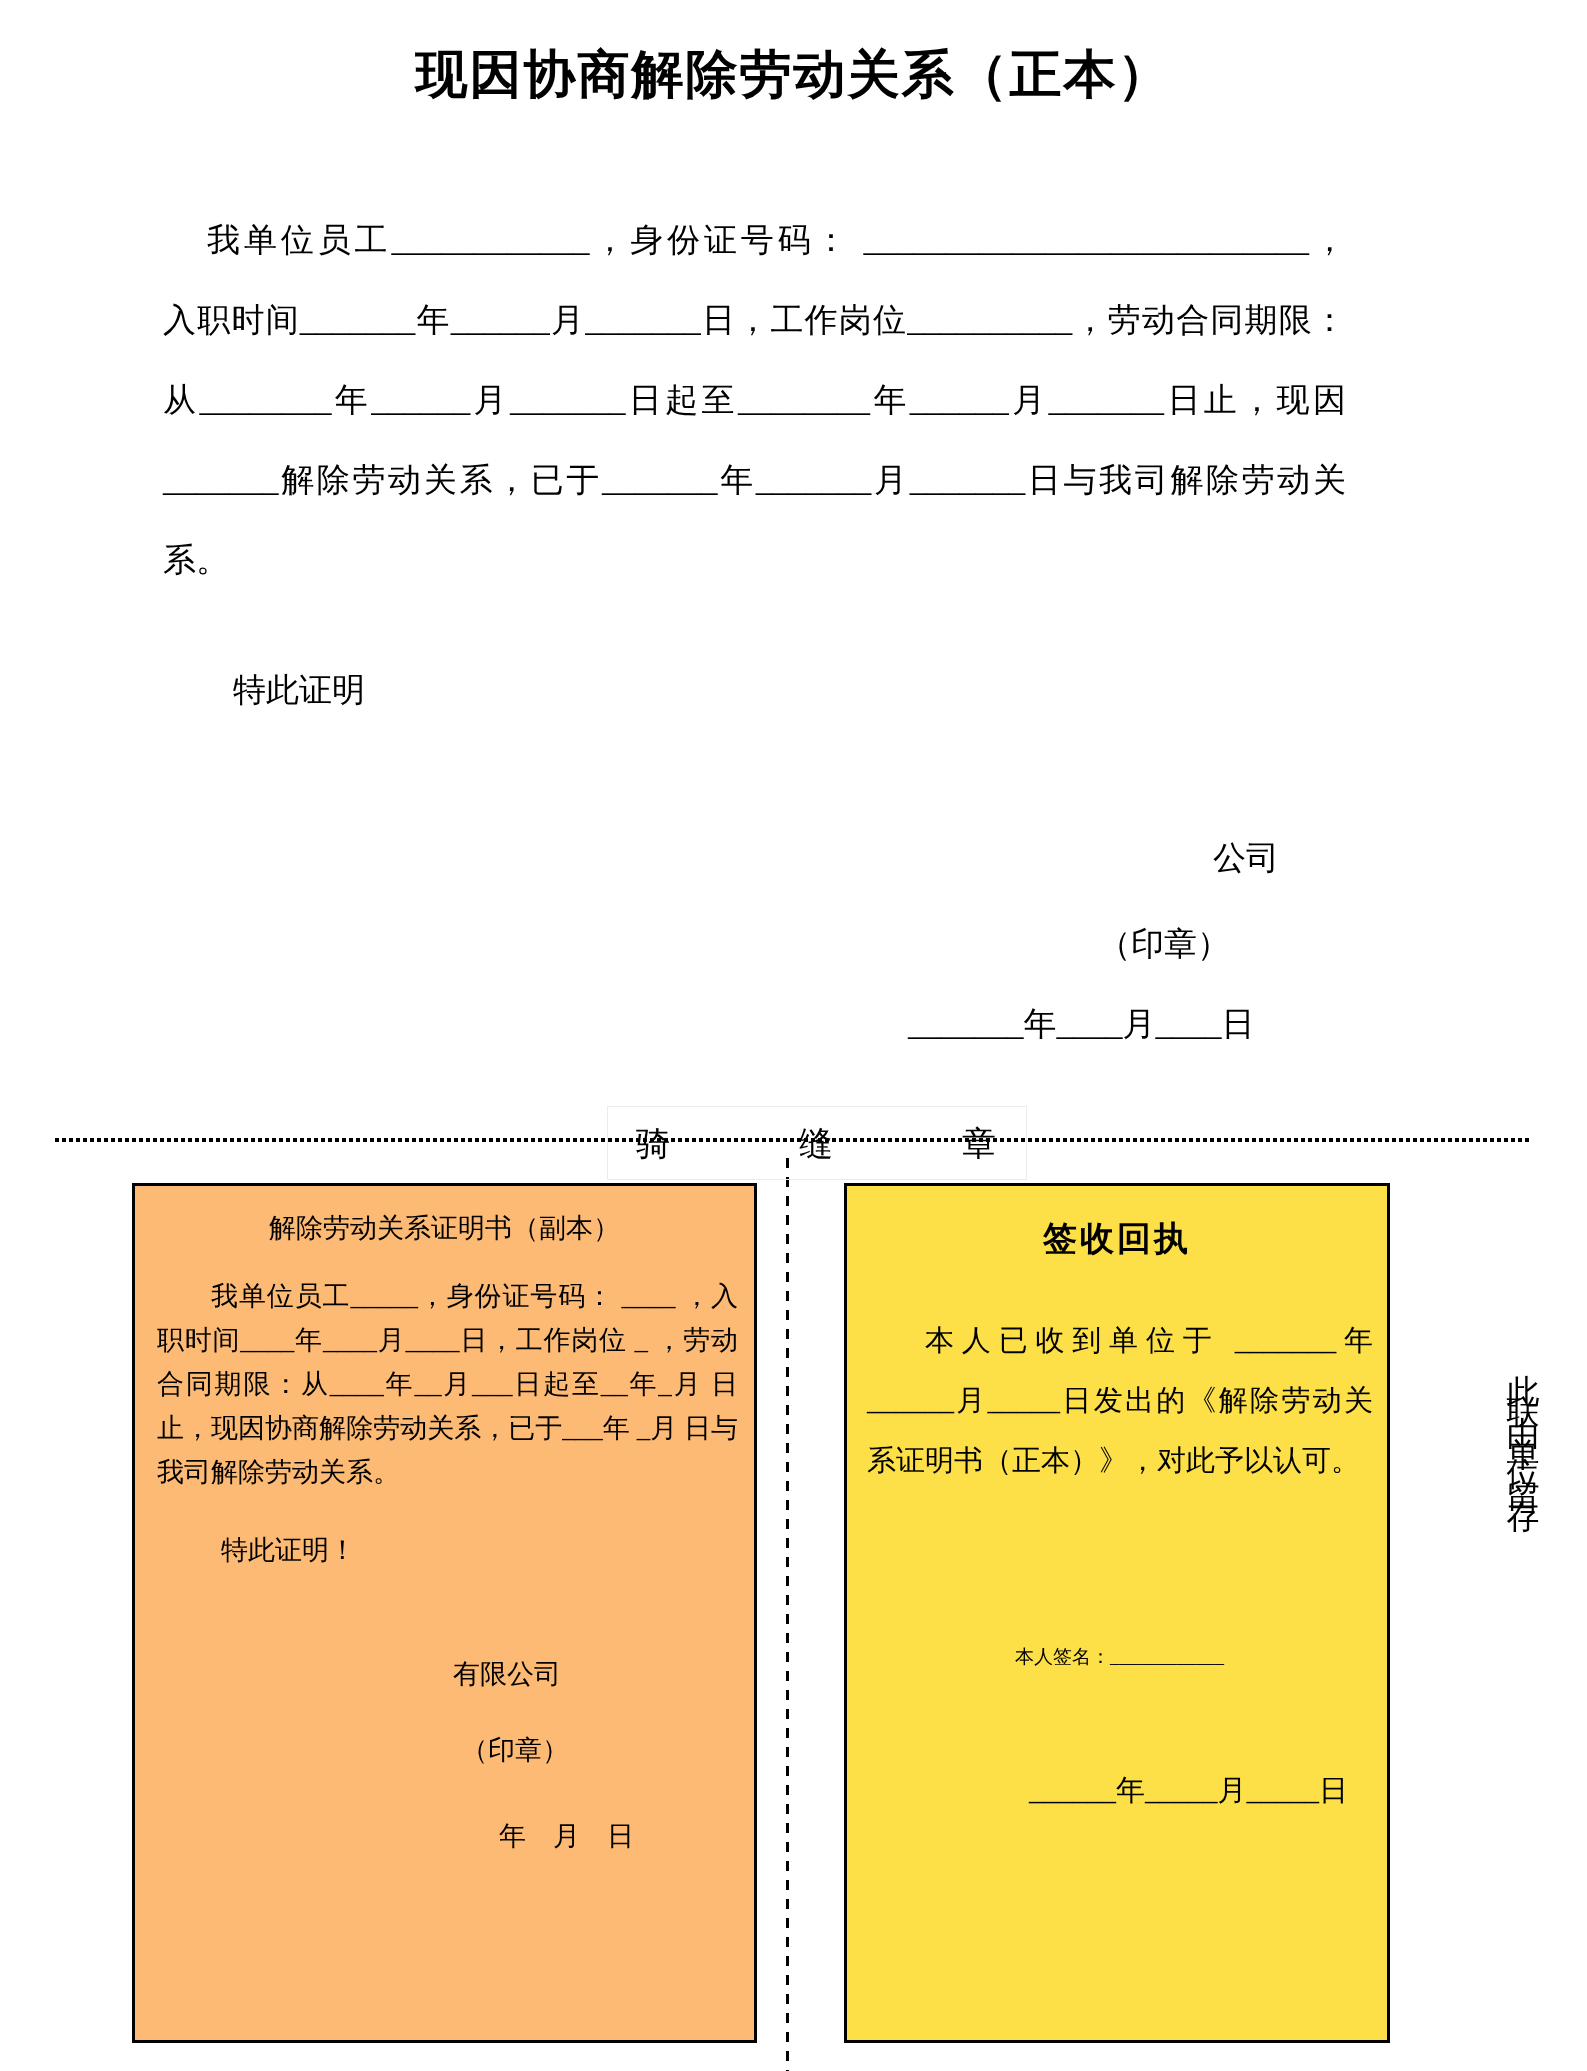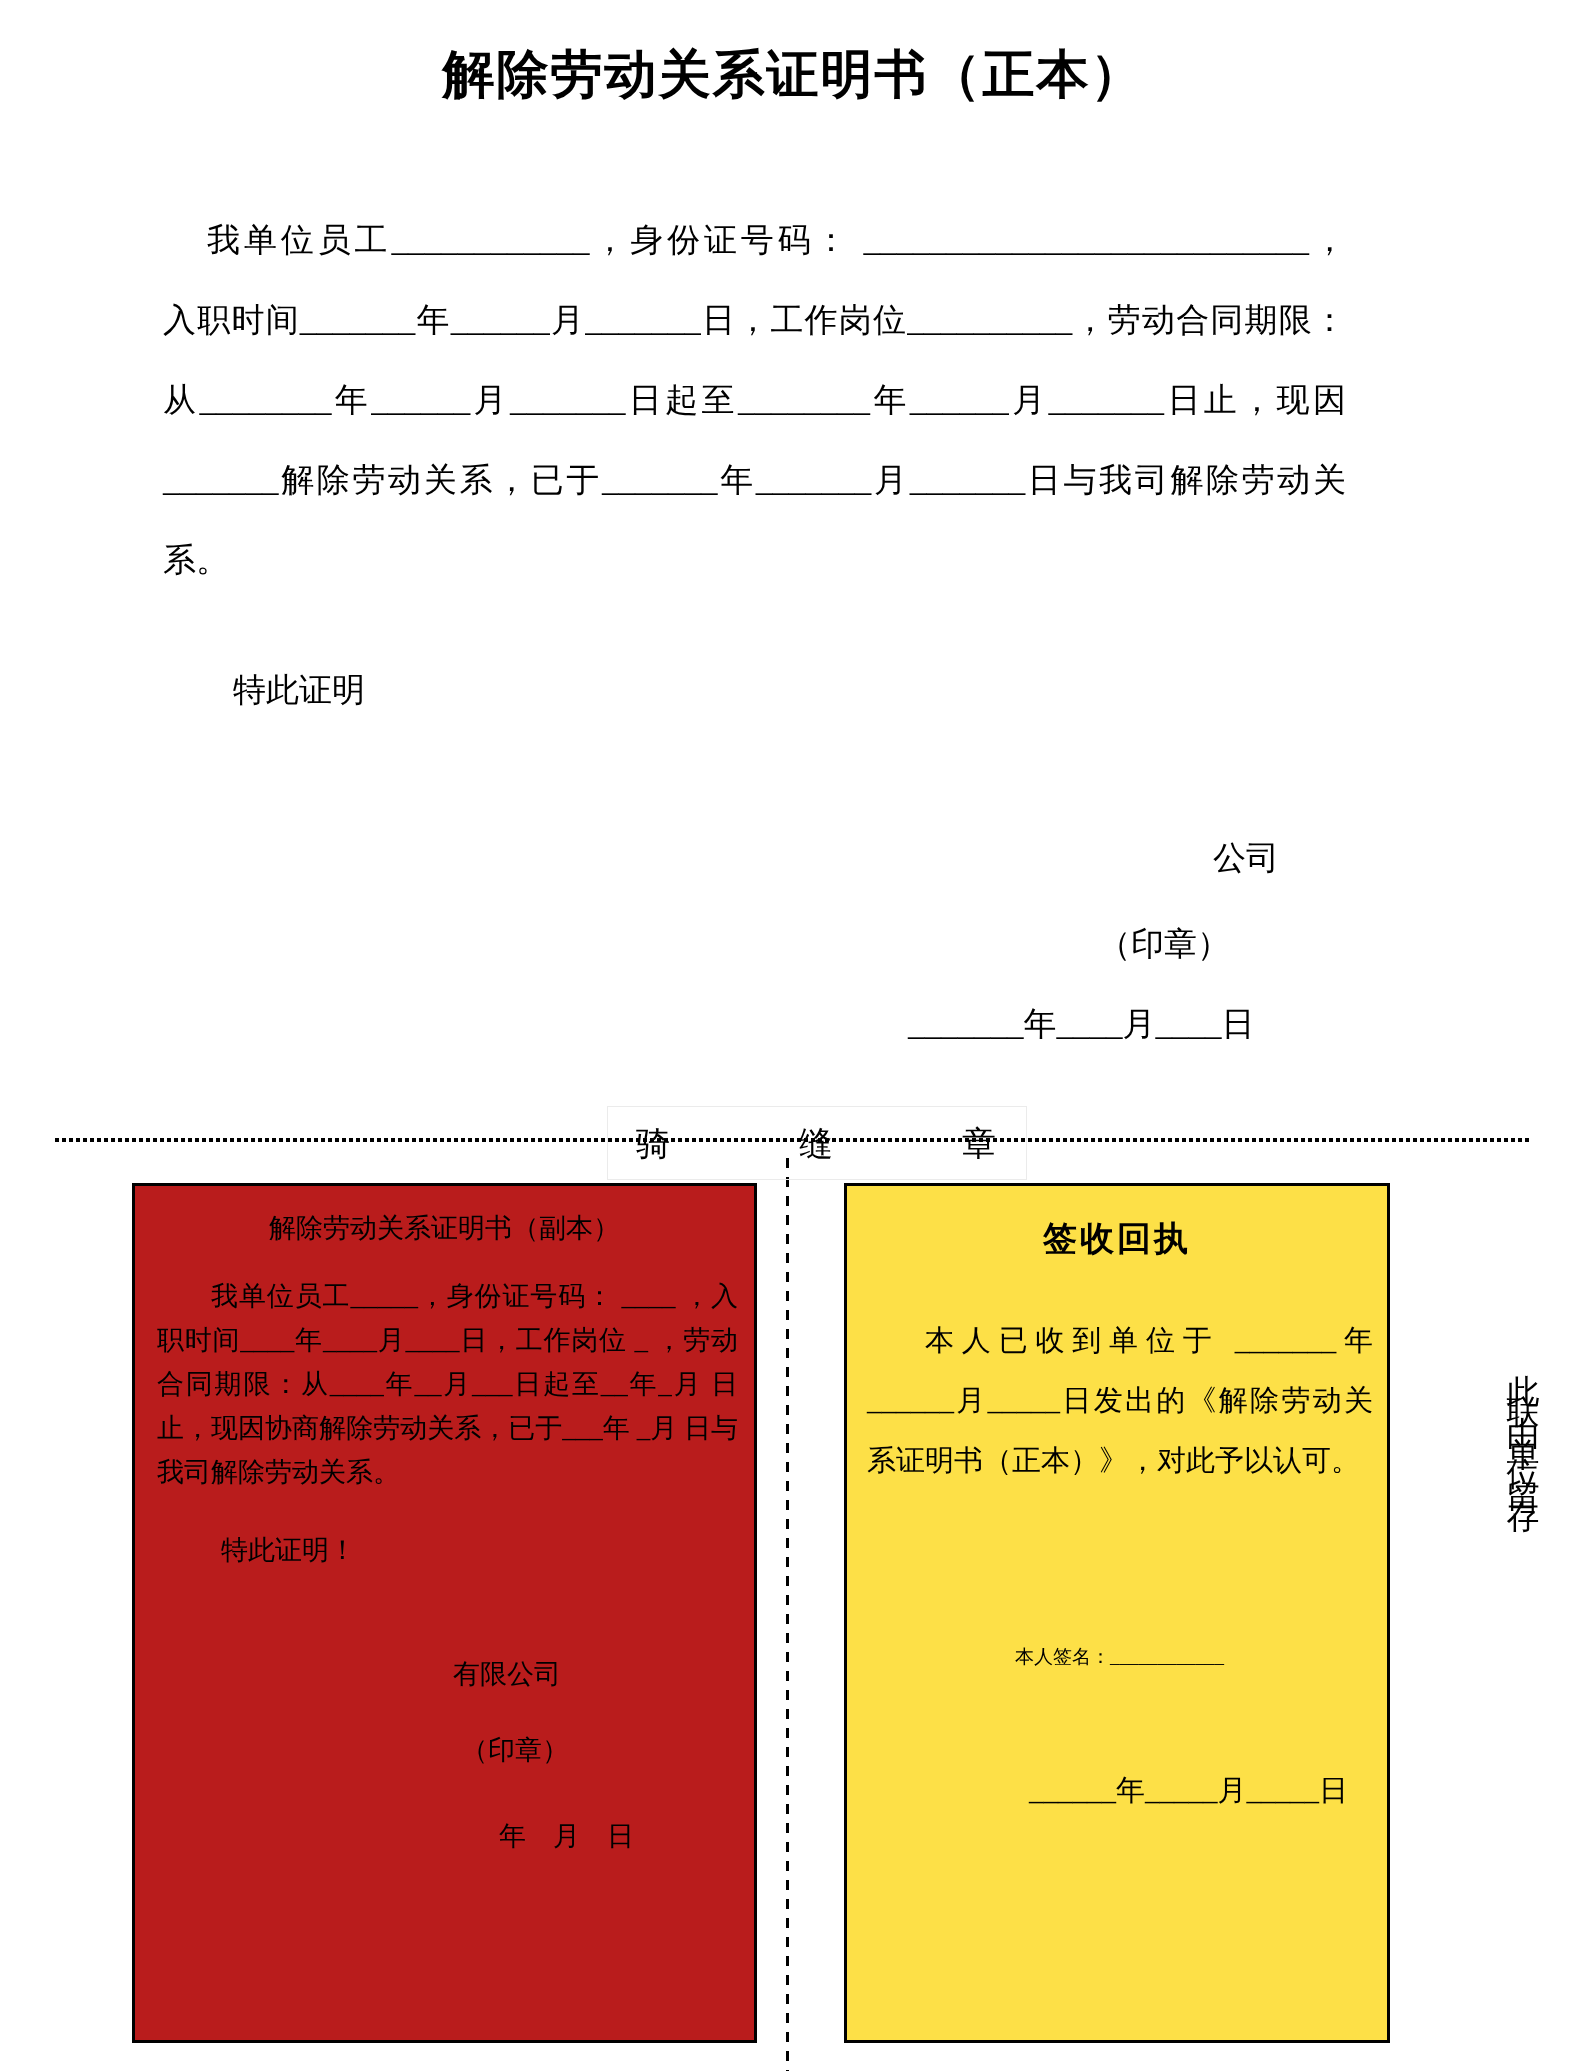--- a/index.html
+++ b/index.html
@@ -48,21 +48,21 @@
   }
   .vert-dash {
     left: 786px; top: 1158px; width: 3px; height: 913px;
     background: repeating-linear-gradient(180deg, #000 0 10px, transparent 10px 19px);
     z-index: 1;
   }
 
   
   .copy-box {
     left: 132px; top: 1183px; width: 625px; height: 860px;
-    border: 3px solid #000; background: #b91c1c; z-index: 2;
+    border: 3px solid #000; background: #fdba74; z-index: 2;
   }
   .copy-title { left: 0; top: 24px; width: 100%; text-align: center; font-size: 27px; }
   .copy-par {
     left: 22px; top: 88px; width: 581px;
     font-size: 27px; line-height: 44px;
     text-align: justify; text-indent: 54px;
   }
   .copy-hereby { left: 86px; top: 346px; font-size: 27px; }
   .copy-company { left: 318px; top: 470px; font-size: 27px; }
   .copy-seal    { left: 326px; top: 546px; font-size: 27px; }
@@ -86,21 +86,21 @@
   .side-note {
     left: 1500px; top: 1348px;
     writing-mode: vertical-rl;
     font-size: 33px; letter-spacing: 21px;
     height: 420px;
   }
 </style>
 </head>
 <body>
 
-<div class="abs doc-title">解除劳动关系证明书（正本）</div>
+<div class="abs doc-title">现因协商解除劳动关系（正本）</div>
 
 <div class="abs doc-body">
   <div class="line jline indent">我单位员工____________，身份证号码：  ___________________________，</div>
   <div class="line jline">入职时间_______年______月_______日，工作岗位__________，劳动合同期限：</div>
   <div class="line jline">从________年______月_______日起至________年______月_______日止，现因</div>
   <div class="line jline">_______解除劳动关系，已于_______年_______月_______日与我司解除劳动关</div>
   <div class="line">系。</div>
 </div>
 
 <div class="abs hereby-main">特此证明</div>

